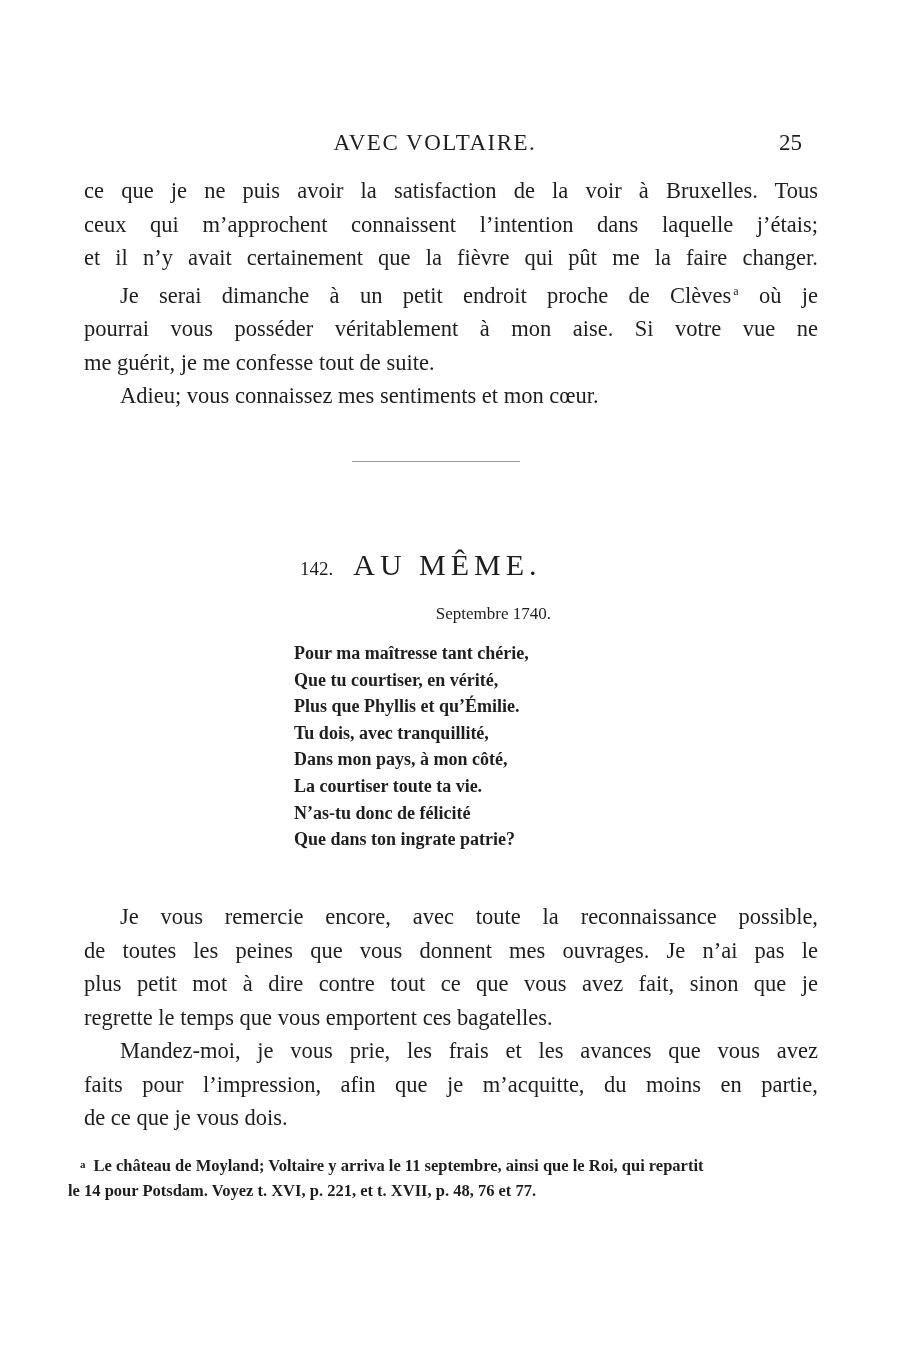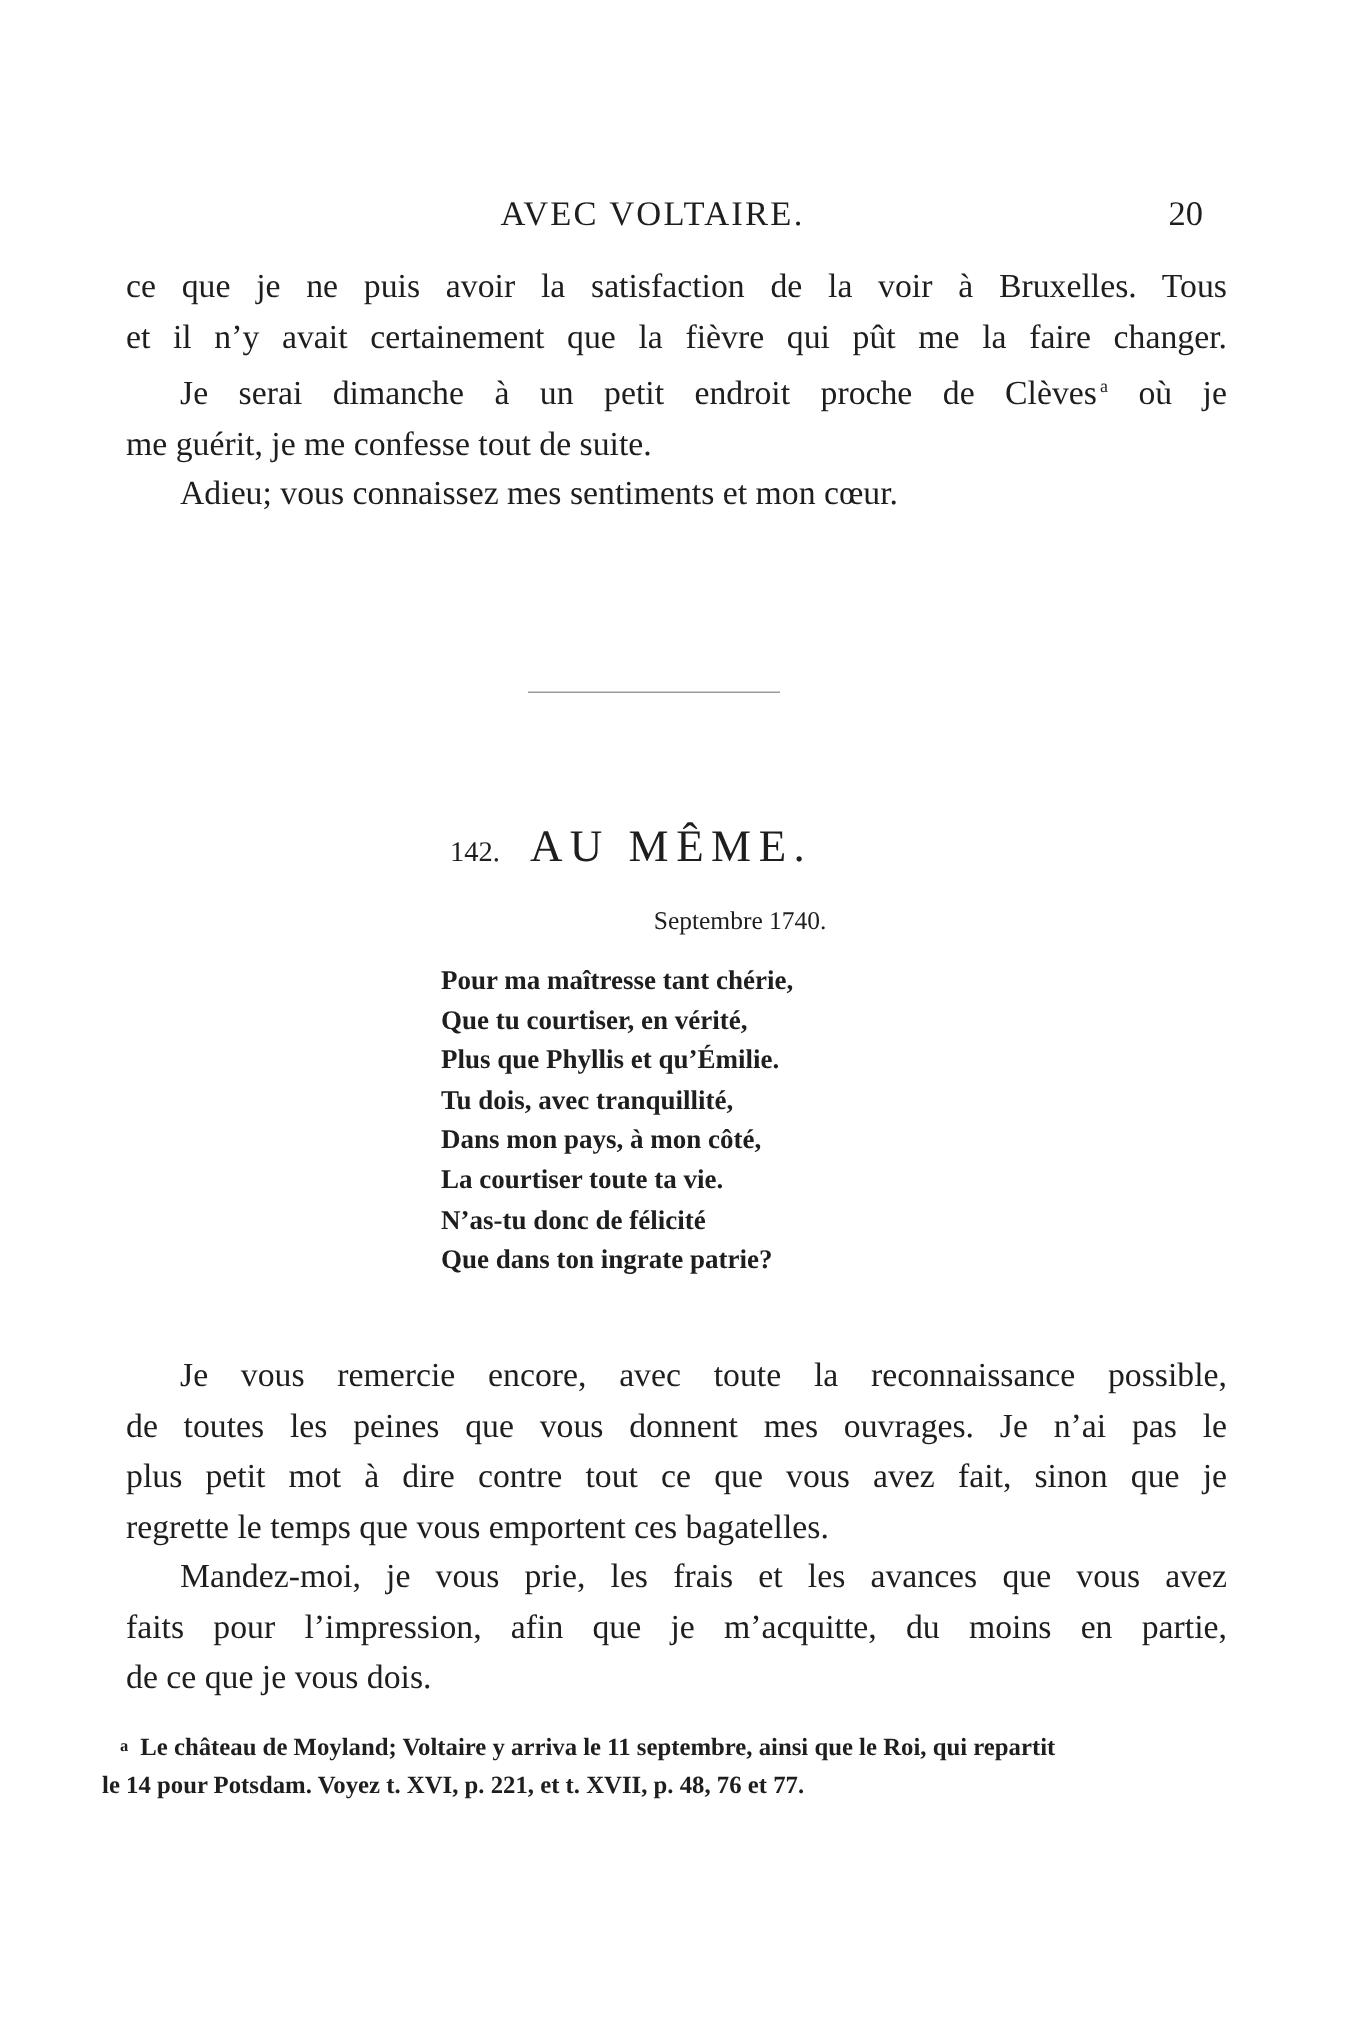--- a/index.html
+++ b/index.html
@@ -69,28 +69,30 @@
   .footnote .fn-mark { font-size: 11px; vertical-align: 3px; margin-left: 12px; margin-right: 8px; }
   .sup { font-size: 12px; vertical-align: 8px; margin-left: 2px; }
 </style>
 </head>
 <body>
 
 <div class="page">
 
   <div class="running-head">
     <div class="running-title">AVEC VOLTAIRE.</div>
-    <div class="page-number">20</div>
+    <div class="page-number">25</div>
   </div>
 
   <div class="prose" id="block1">
     <p class="line">ce que je ne puis avoir la satisfaction de la voir à Bruxelles. Tous</p>
+    <p class="line">ceux qui m’approchent connaissent l’intention dans laquelle j’étais;</p>
     <p class="line">et il n’y avait certainement que la fièvre qui pût me la faire changer.</p>
 
     <p class="line indent"><span>Je serai dimanche à un petit endroit proche de Clèves</span><span class="sup">a</span><span> où je</span></p>
+    <p class="line">pourrai vous posséder véritablement à mon aise. Si votre vue ne</p>
     <p class="last">me guérit, je me confesse tout de suite.</p>
 
     <p class="indent last">Adieu; vous connaissez mes sentiments et mon cœur.</p>
   </div>
 
   <div class="separator"></div>
 
   <div class="letter-heading">
     <span class="letter-number">142.</span><span class="letter-title">AU MÊME.</span>
   </div>

